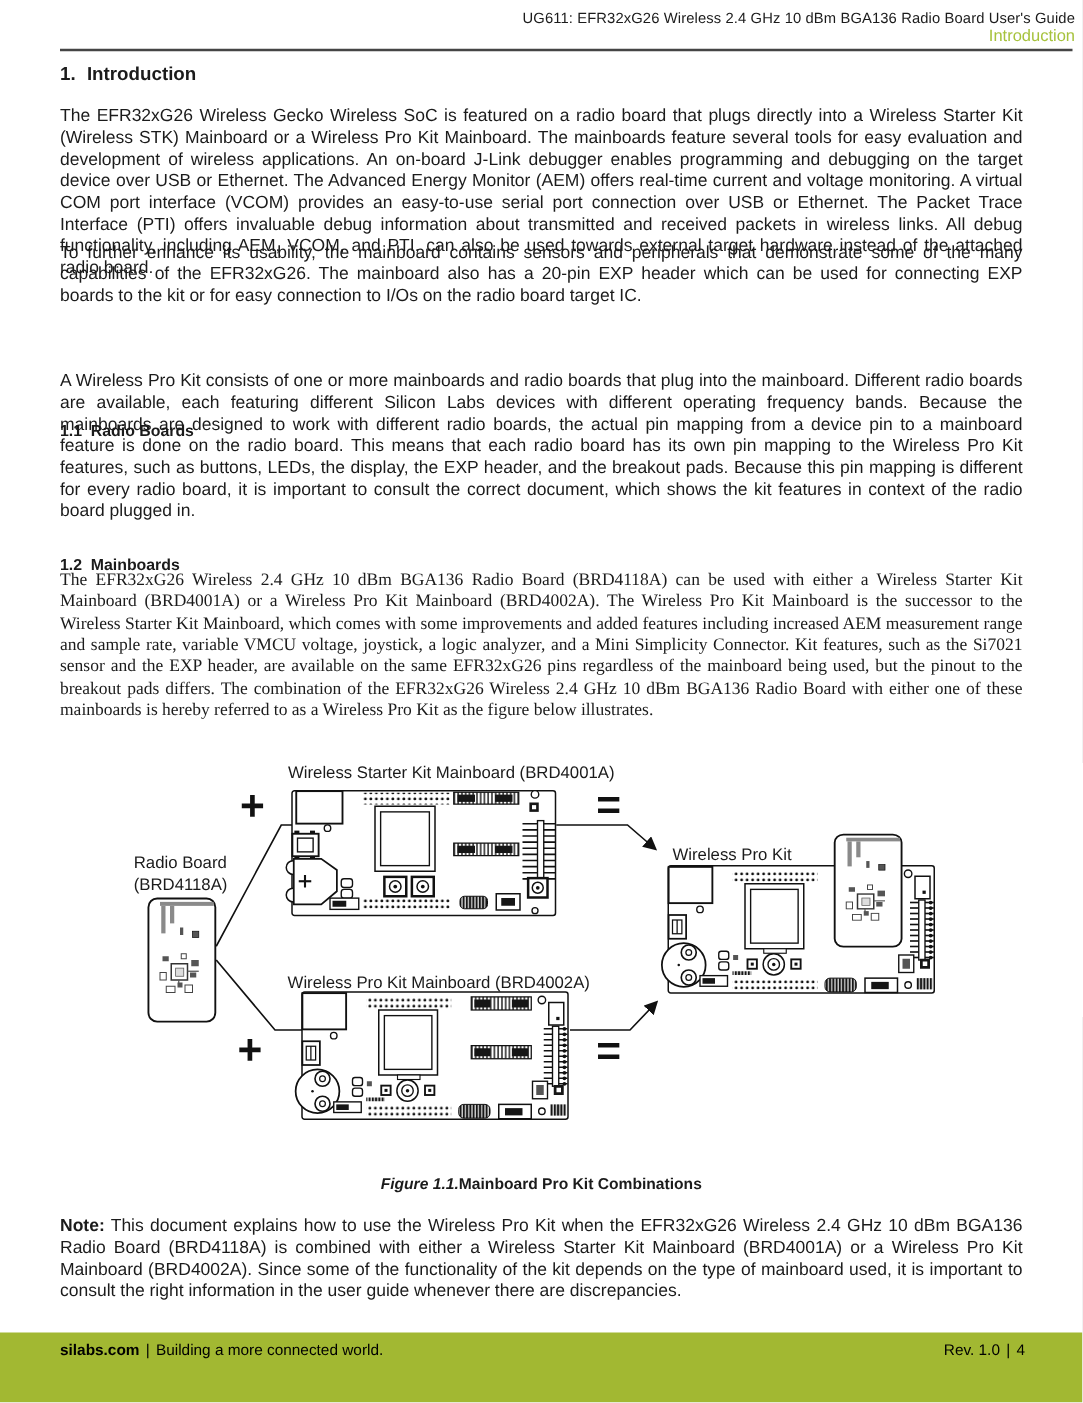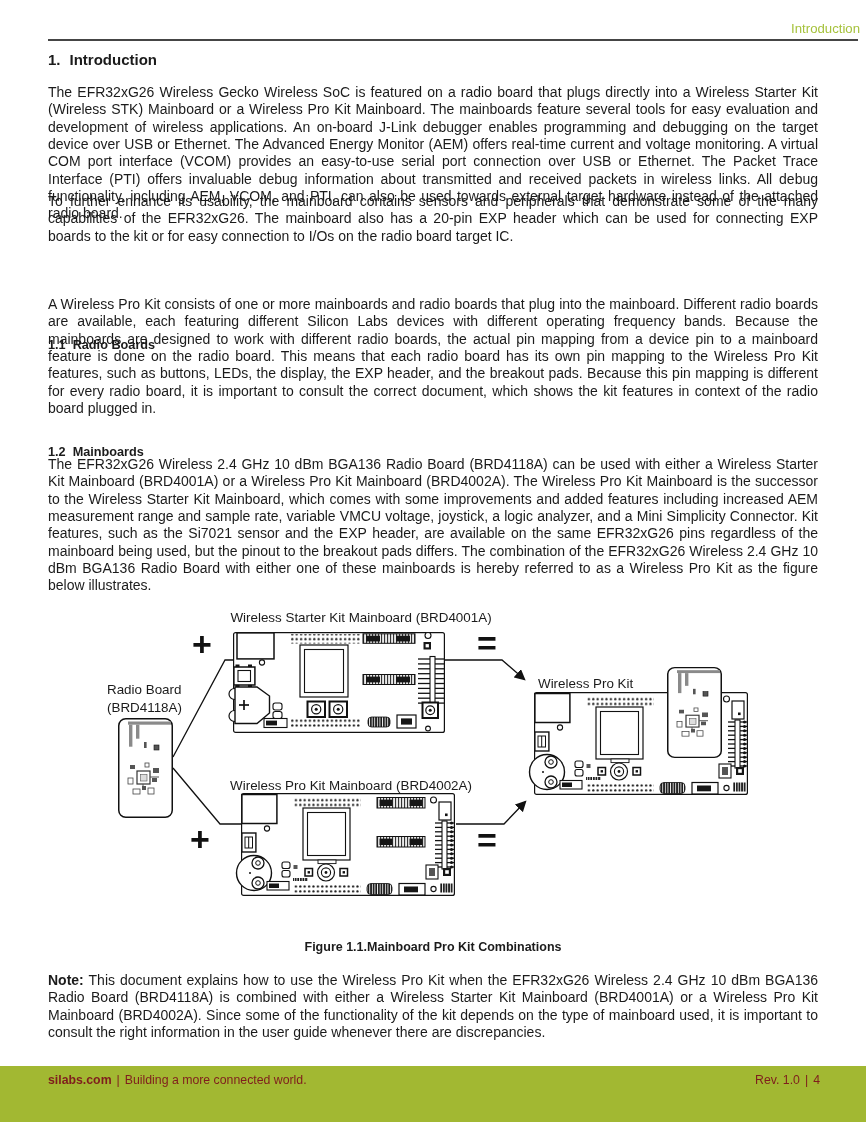--- a/index.html
+++ b/index.html
@@ -12,47 +12,48 @@
   .hdr-rule{position:absolute;top:39px;left:48px;right:8px;height:2px;background:#454545;}
 
   
   .h1{position:absolute;top:51px;left:48px;font-size:15px;font-weight:bold;}
   .h1 .num{margin-right:9px;}
   .h2{position:absolute;left:48px;font-size:12.7px;font-weight:bold;}
   .h2 .num{margin-right:7px;}
   .para{position:absolute;left:48px;width:770px;font-size:14px;line-height:17.35px;
         text-align:justify;margin:0;}
   .p1{top:84px;} .p2{top:193px;} .h2-radio{top:294px;margin-top:44px;} .p3{top:296px;}
-  .h2-main{top:445px;} .p4{top:456px;}
+  .h2-main{top:445px;} .p4{top:456px;font-family:Liberation Serif, serif;}
 
   
   .fig-area{position:absolute;top:595px;left:0;width:866px;height:350px;}
   .fig-caption{position:absolute;top:940px;left:48px;width:770px;text-align:center;
         font-size:12.5px;font-weight:bold;}
-  .fig-caption .cap-prefix{}
+  .fig-caption .cap-prefix{font-style:italic;}
   .note{top:972px;}
   .note b{font-weight:bold;}
 
   
   .fig-label{font-family:"Liberation Sans",sans-serif;font-size:13.4px;fill:#1b1b1b;}
   .fig-op{font-family:"Liberation Sans",sans-serif;font-size:34px;font-weight:bold;fill:#111;}
 
   
   .footer{position:absolute;top:1066px;left:0;width:866px;height:56px;background:#a2b832;
-        color:#7f1d1d;font-size:12.3px;}
+        color:#000000;font-size:12.3px;}
   .footer .f-left{position:absolute;top:7px;left:48px;}
   .footer .f-right{position:absolute;top:7px;right:46px;text-align:right;}
   .footer .f-bold{font-weight:bold;}
   .footer .f-sep{margin:0 5px;}
 </style>
 </head>
 <body>
 
 <div class="page">
 
+  <div class="hdr-title">UG611: EFR32xG26 Wireless 2.4 GHz 10 dBm BGA136 Radio Board User's Guide</div>
   <div class="hdr-sec">Introduction</div>
   <div class="hdr-rule"></div>
 
   <div class="h1">
     <span class="num">1.</span><span>Introduction</span>
   </div>
   <p class="para p1">The EFR32xG26 Wireless Gecko Wireless SoC is featured on a radio board that plugs directly into a Wireless Starter Kit (Wireless STK) Mainboard or a Wireless Pro Kit Mainboard. The mainboards feature several tools for easy evaluation and development of wireless applications. An on-board J-Link debugger enables programming and debugging on the target device over USB or Ethernet. The Advanced Energy Monitor (AEM) offers real-time current and voltage monitoring. A virtual COM port interface (VCOM) provides an easy-to-use serial port connection over USB or Ethernet. The Packet Trace Interface (PTI) offers invaluable debug information about transmitted and received packets in wireless links. All debug functionality, including AEM, VCOM, and PTI, can also be used towards external target hardware instead of the attached radio board.</p>
   <p class="para p2">To further enhance its usability, the mainboard contains sensors and peripherals that demonstrate some of the many capabilities of the EFR32xG26. The mainboard also has a 20-pin EXP header which can be used for connecting EXP boards to the kit or for easy connection to I/Os on the radio board target IC.</p>
 
   <div class="h2 h2-radio">

